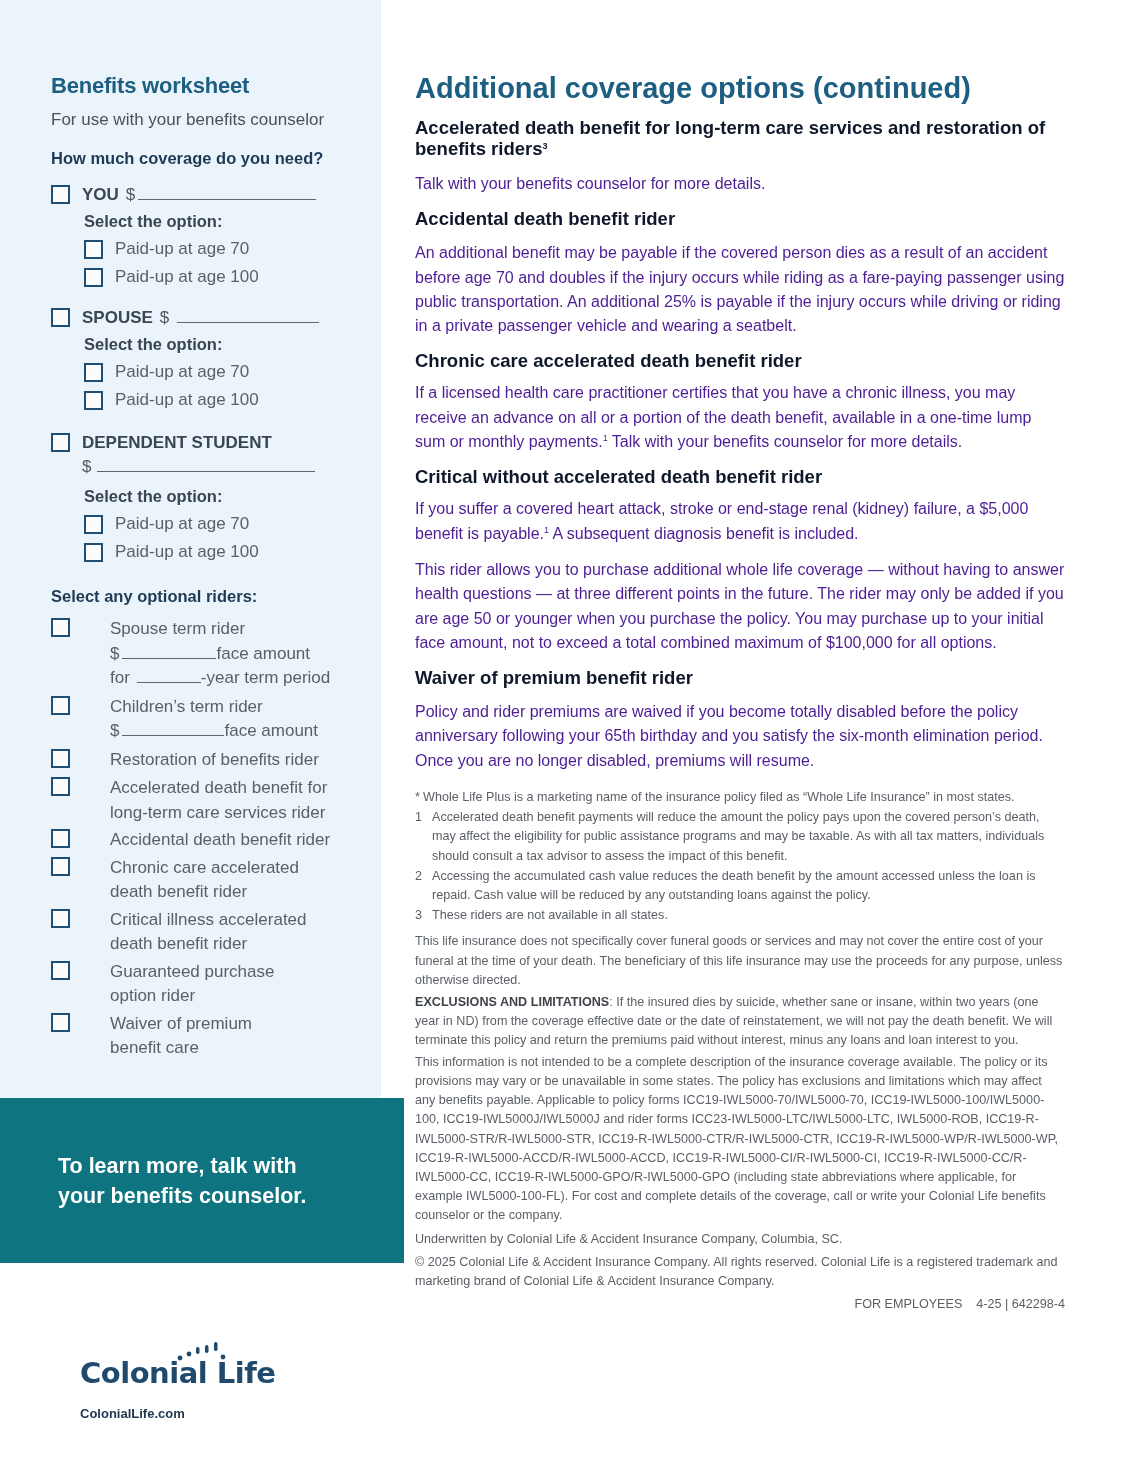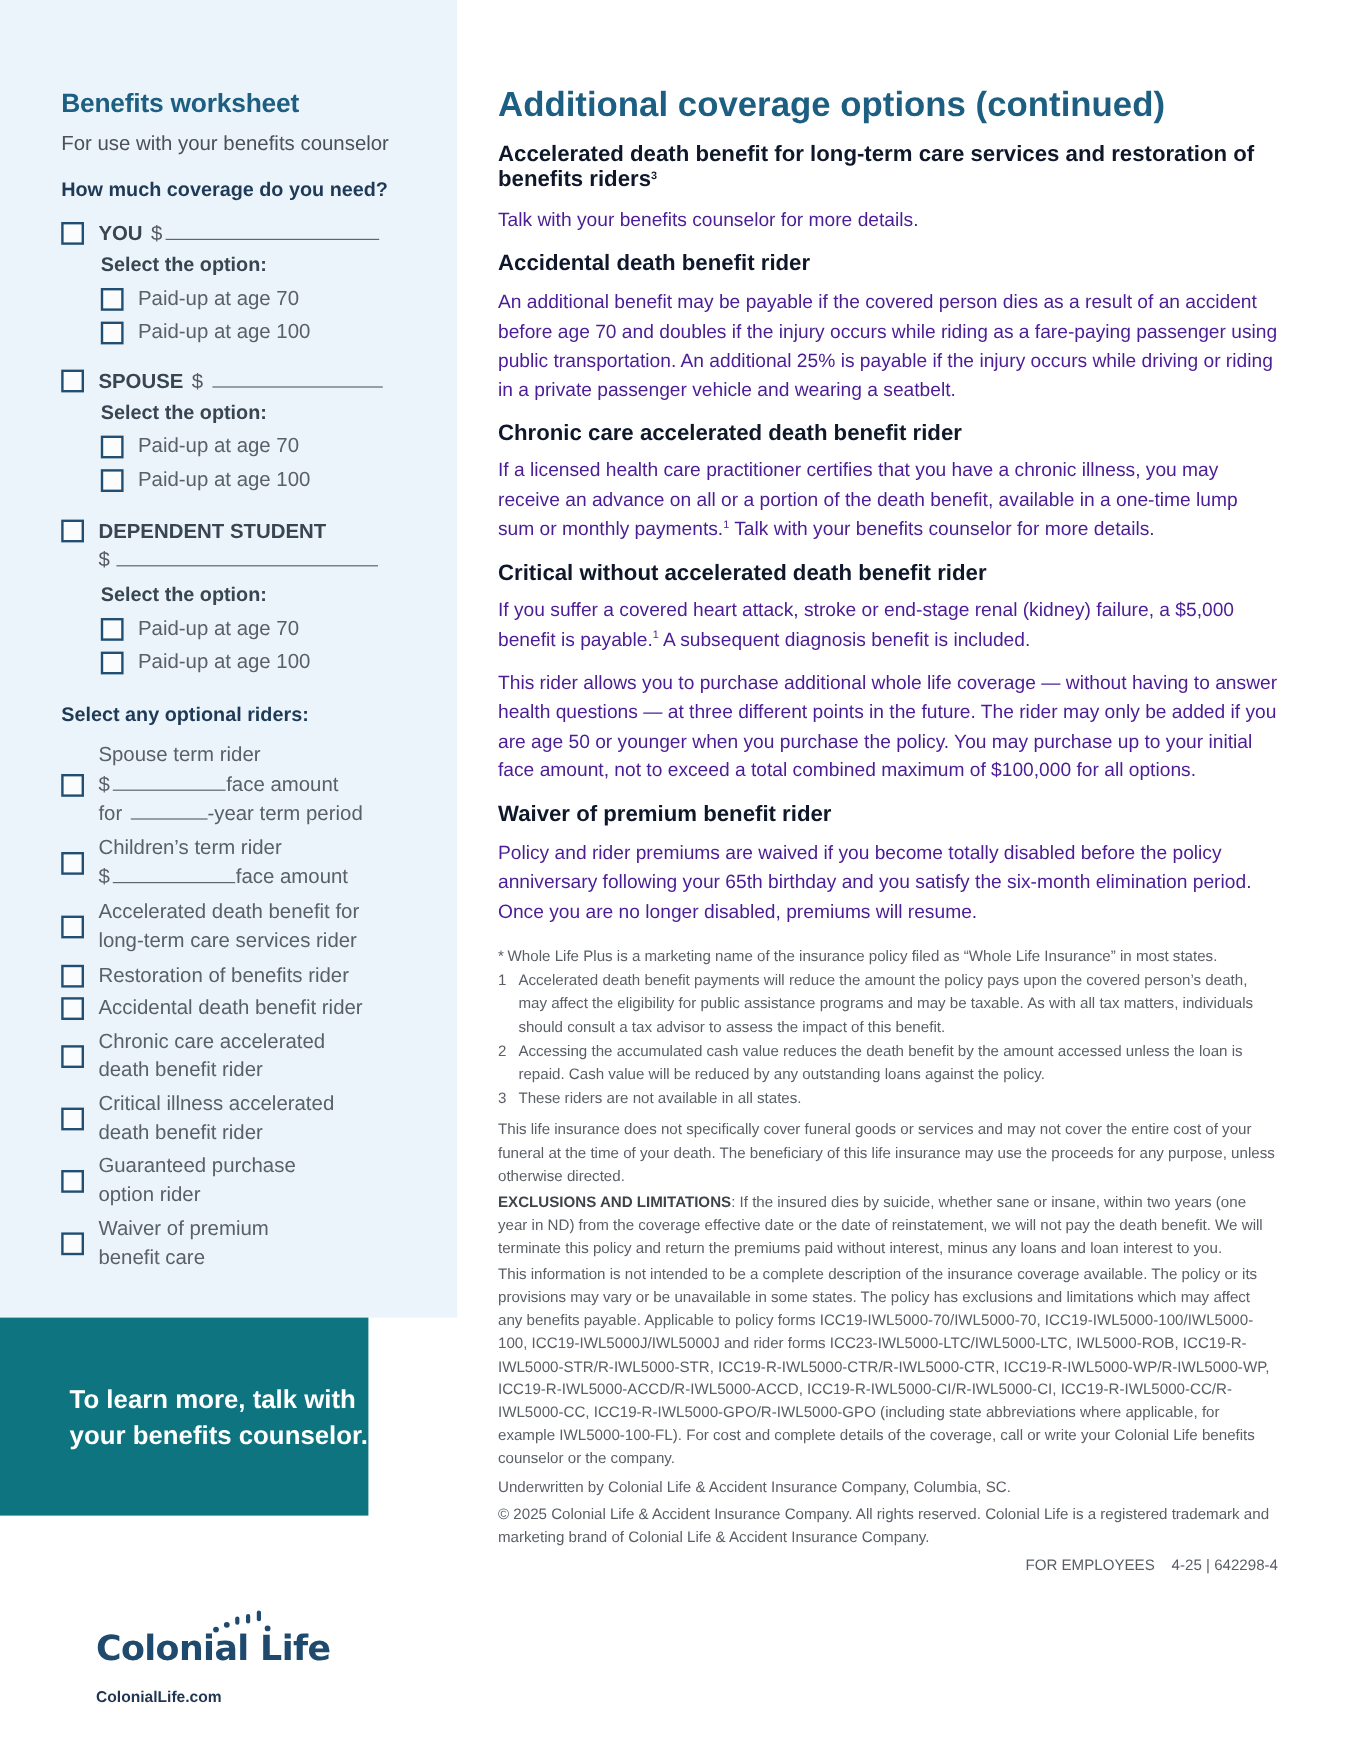--- a/index.html
+++ b/index.html
@@ -26,27 +26,27 @@
   .top-item .label { margin-left: 12px; font-size: 17px; font-weight: bold; color: #394551; line-height: 24px; display: flex; align-items: baseline; }
   .top-item .dollar { font-weight: normal; color: #55595f; margin-left: 7px; }
   .blank { display: inline-block; border-bottom: 1.5px solid #5e6770; height: 1px; vertical-align: baseline; margin-left: 3px; }
   .opt-block { margin-left: 33px; }
   .sel-label { font-size: 16.5px; font-weight: bold; color: #394551; line-height: 22px; margin-top: 3px; }
   .opt { display: flex; align-items: center; margin-top: 6px; }
   .opt .txt { margin-left: 12px; font-size: 17px; color: #5a6068; line-height: 22px; }
   .dep-dollar { margin-left: 31px; font-size: 17px; color: #55595f; line-height: 24px; display: flex; align-items: baseline; }
 
   .riders-title { font-size: 16.5px; font-weight: bold; color: #1e3a56; margin-top: 22px; line-height: 22px; }
-  .rider { display: flex; align-items: center; margin-top: 7px; }
+  .rider { display: flex; align-items: flex-start; margin-top: 7px; gap: 28px; }
   .rider .cb { margin-top: 1px; }
   .rider .txt { margin-left: 12px; font-size: 17px; color: #5a6068; line-height: 24.5px; }
   .rider .txt .line { display: flex; align-items: baseline; }
 
   .cta {
-    position: absolute; left: 0; top: 1098px; width: 307px; height: 165px;
+    position: absolute; left: 0; top: 1098px; width: 404px; height: 165px;
     background: #0e7580;
   }
   .cta-text { position: absolute; left: 58px; top: 53px; font-size: 21.5px; font-weight: bold; color: #ffffff; line-height: 30px; }
 
   .logo { position: absolute; left: 80px; top: 1340px; width: 200px; height: 50px; }
   .logo-word { position: absolute; left: 0; top: 16px; font-size: 29px; font-weight: bold; color: #1f4a6e; letter-spacing: -0.5px; font-family: "DejaVu Sans", sans-serif; }
   .logo-dots { position: absolute; left: 96px; top: 0; width: 70px; height: 22px; }
   .logo-url { position: absolute; left: 80px; top: 1406px; font-size: 13px; font-weight: bold; color: #1f3550; }
 
   
@@ -172,30 +172,30 @@
           <span>$</span>
           <span class="blank" style="width:102px;margin-left:3px"></span>
           <span>face amount</span>
         </div>
       </div>
     </div>
 
     <div class="rider" style="margin-top:4px">
       <span class="cb"></span>
       <div class="txt">
+          <div>Restoration of benefits rider</div>
+        </div>
+    </div>
+
+    <div class="rider" style="margin-top:4px">
+      <span class="cb"></span>
+      <div class="txt">
         <div>Accelerated death benefit for</div>
         <div>long-term care services rider</div>
       </div>
-    </div>
-
-    <div class="rider" style="margin-top:4px">
-      <span class="cb"></span>
-      <div class="txt">
-          <div>Restoration of benefits rider</div>
-        </div>
     </div>
 
     <div class="rider" style="margin-top:3px">
       <span class="cb"></span>
       <div class="txt">
           <div>Accidental death benefit rider</div>
         </div>
     </div>
 
     <div class="rider" style="margin-top:3px">

